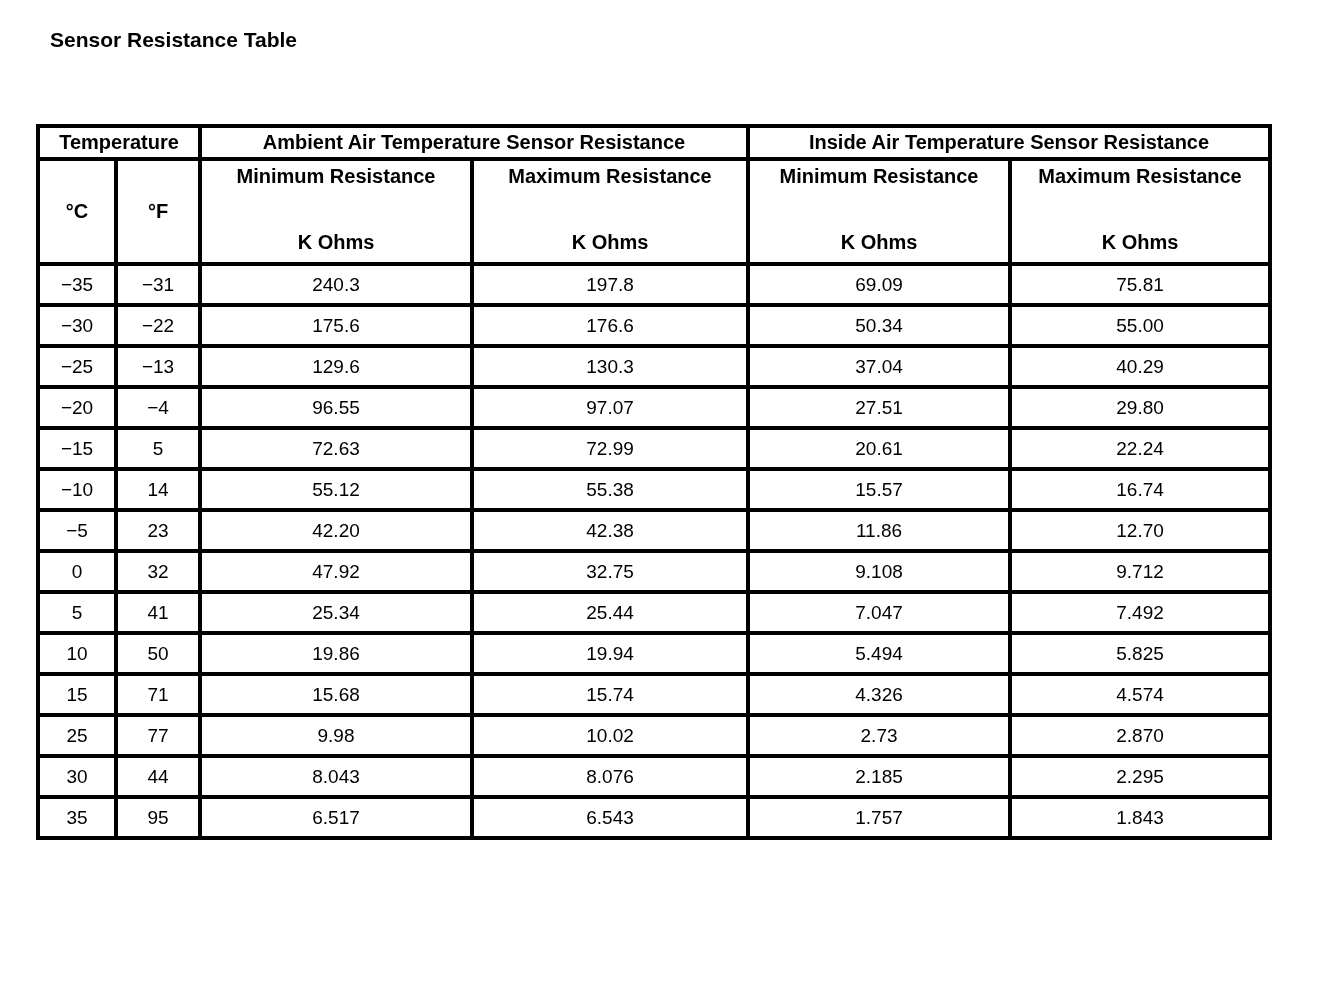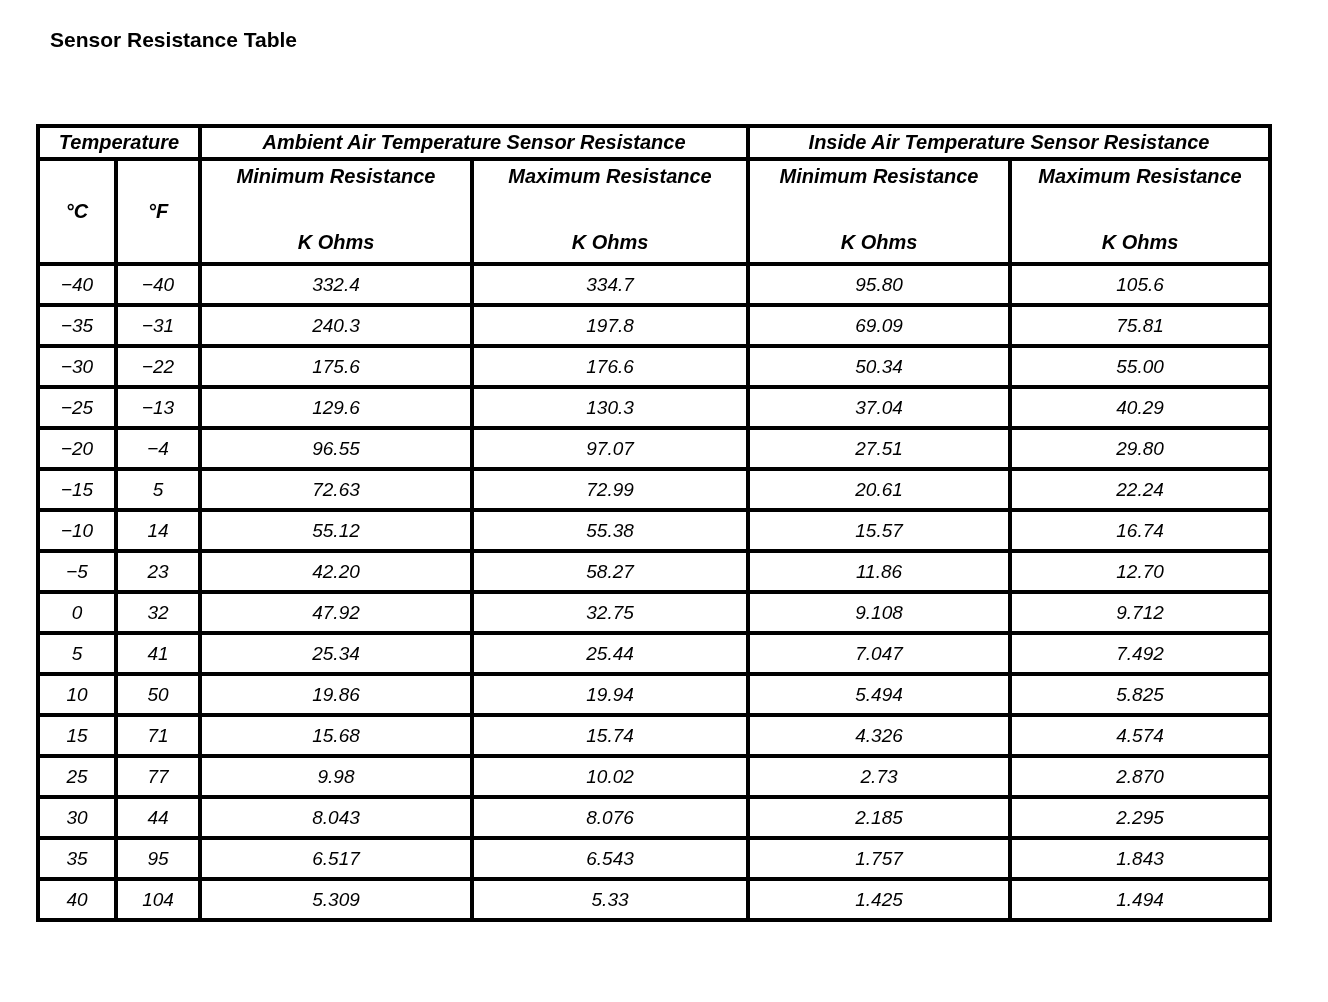--- a/index.html
+++ b/index.html
@@ -22,21 +22,20 @@
     font-weight: bold;
     letter-spacing: 0px;
   }
   table.resistance-table {
     position: absolute;
     left: 36px;
     top: 124px;
     width: 1232px;
     border-collapse: collapse;
     table-layout: fixed;
-    font-style: italic;
   }
   table.resistance-table th,
   table.resistance-table td {
     border: 4px solid #000000;
     text-align: center;
     vertical-align: middle;
     padding: 0;
     overflow: hidden;
     white-space: nowrap;
   }
@@ -108,28 +107,20 @@
       <th>
         <div class="two-line-header">
           <span>Maximum Resistance</span>
           <span>K Ohms</span>
         </div>
       </th>
     </tr>
   </thead>
   <tbody>
       <tr>
-        <td>−40</td>
-        <td>−40</td>
-        <td>332.4</td>
-        <td>334.7</td>
-        <td>95.80</td>
-        <td>105.6</td>
-      </tr>
-      <tr>
         <td>−35</td>
         <td>−31</td>
         <td>240.3</td>
         <td>197.8</td>
         <td>69.09</td>
         <td>75.81</td>
       </tr>
       <tr>
         <td>−30</td>
         <td>−22</td>
@@ -167,21 +158,21 @@
         <td>14</td>
         <td>55.12</td>
         <td>55.38</td>
         <td>15.57</td>
         <td>16.74</td>
       </tr>
       <tr>
         <td>−5</td>
         <td>23</td>
         <td>42.20</td>
-        <td>58.27</td>
+        <td>42.38</td>
         <td>11.86</td>
         <td>12.70</td>
       </tr>
       <tr>
         <td>0</td>
         <td>32</td>
         <td>47.92</td>
         <td>32.75</td>
         <td>9.108</td>
         <td>9.712</td>
@@ -227,22 +218,14 @@
         <td>2.295</td>
       </tr>
       <tr>
         <td>35</td>
         <td>95</td>
         <td>6.517</td>
         <td>6.543</td>
         <td>1.757</td>
         <td>1.843</td>
       </tr>
-      <tr>
-        <td>40</td>
-        <td>104</td>
-        <td>5.309</td>
-        <td>5.33</td>
-        <td>1.425</td>
-        <td>1.494</td>
-      </tr>
     </tbody>
 </table>
 
 </body></html>

